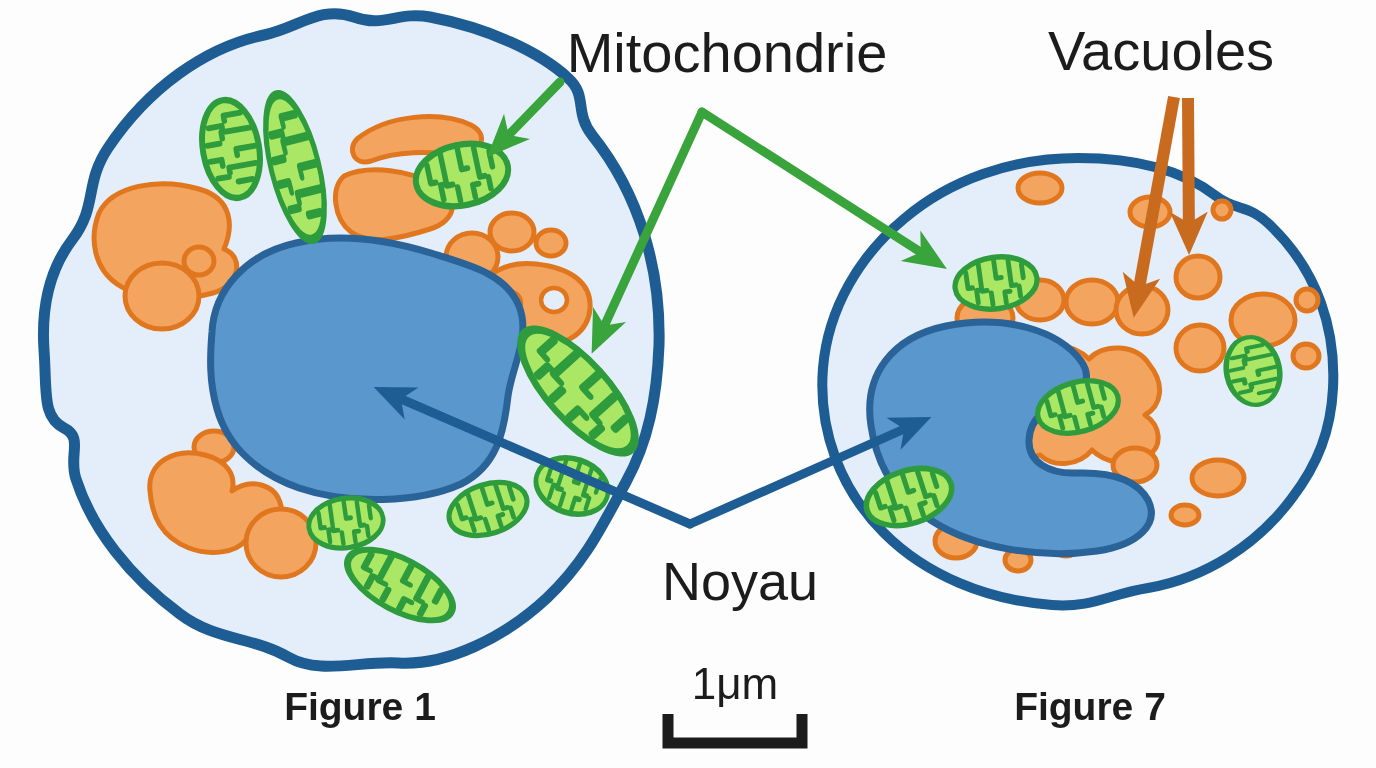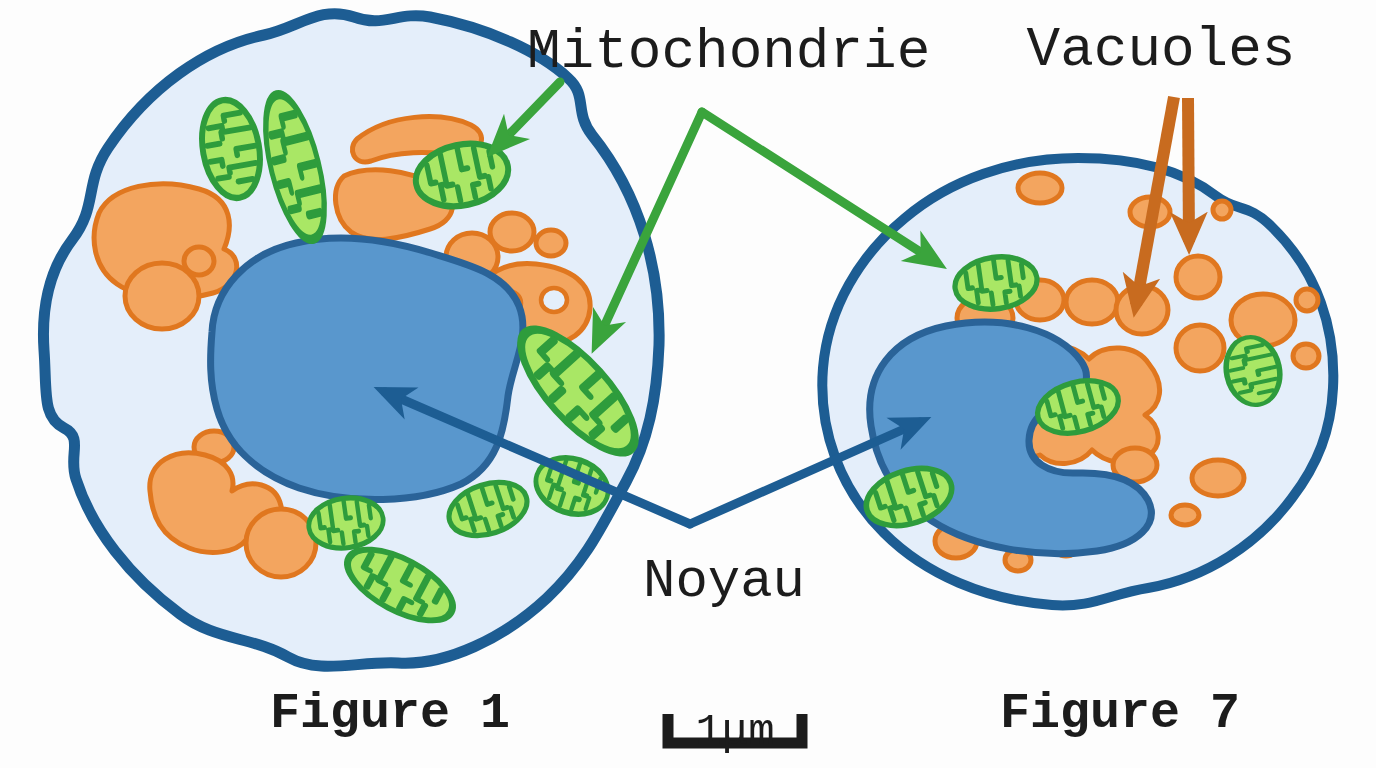--- a/index.html
+++ b/index.html
@@ -2,40 +2,40 @@
 <html style="--background: #fdfdfd; --membrane: #1d5d93; --cytoplasm: #e4eefa; --nucleus-fill: #5997cd; --nucleus-stroke: #2a6398; --mito-fill: #a9e765; --mito-stroke: #2e9c3c; --vacuole-fill: #f3a55f; --vacuole-stroke: #e0771f; --arrow-green: #3aa43c; --arrow-blue: #1d5d93; --arrow-orange: #c86b1f; --text: #1c1c1c;"><head>
 <meta charset="utf-8">
 <style>
   html,body{margin:0;padding:0;}
   body{background:#ffffff;}
   .stage{
     position:relative;
     width:1376px;height:768px;
     background:var(--background,#fdfdfd);
     overflow:hidden;
-    font-family:Liberation Mono, monospace;
+    font-family:Liberation Sans, sans-serif;
   }
   svg{position:absolute;left:0;top:0;}
   .cell{fill:var(--cytoplasm);stroke:var(--membrane);stroke-width:11;stroke-linejoin:round;}
   .cell2{stroke-width:10;}
   .nucleus{fill:var(--nucleus-fill);stroke:var(--nucleus-stroke);stroke-width:7;stroke-linejoin:round;}
   .mito-body{fill:var(--mito-fill);stroke:var(--mito-stroke);stroke-width:7;}
   .cristae{fill:none;stroke:var(--mito-stroke);stroke-width:6.5;stroke-linecap:round;stroke-linejoin:round;}
   .vac{fill:var(--vacuole-fill);stroke:var(--vacuole-stroke);stroke-width:5;stroke-linejoin:round;}
   .hole{fill:var(--cytoplasm);stroke:var(--vacuole-stroke);stroke-width:4.5;}
   .arr-g{stroke:var(--arrow-green);stroke-width:9;fill:none;stroke-linecap:round;}
   .arr-b{stroke:var(--arrow-blue);stroke-width:9;fill:none;stroke-linecap:round;}
   .arr-o{stroke:var(--arrow-orange);stroke-width:12;fill:none;stroke-linecap:butt;}
   .sbar{fill:none;stroke:var(--text);stroke-width:11;}
   .lbl{
     position:absolute;text-align:center;color:var(--text,#1c1c1c);
     line-height:1.1;white-space:nowrap;user-select:none;
   }
   .lbl.big{font-size:56px;font-weight:400;}
-  .lbl.cap{font-size:50px;font-weight:700;text-align:right;}
+  .lbl.cap{font-size:39px;font-weight:700;}
 </style>
 </head>
 <body>
 
 <div class="stage">
 
 <svg width="1376" height="768" viewBox="0 0 1376 768">
   <defs>
     <marker id="mg" viewBox="0 0 10 10" markerWidth="4.8" markerHeight="4.8" refX="7" refY="5" orient="auto">
       <path d="M 0,0.8 L 10,5 L 0,9.2 L 2.8,5 Z" style="fill:var(--arrow-green)"></path>
@@ -153,18 +153,18 @@
     <path class="arr-o" marker-end="url(#mo)" d="M 1188,98 L 1189,242"></path>
   </g>
 
   <g>
     <path class="sbar" d="M 668,714 L 668,743 L 802,743 L 802,714"></path>
   </g>
 </svg>
 
 <div class="lbl big" style="left:527px;top:22px;width:400px;">Mitochondrie</div>
 <div class="lbl big" style="left:1011px;top:20px;width:300px;">Vacuoles</div>
-<div class="lbl big" style="left:574px;top:552px;width:300px;font-size:54px;">Noyau</div>
+<div class="lbl big" style="left:590px;top:552px;width:300px;font-size:54px;">Noyau</div>
 <div class="lbl cap" style="left:210px;top:686px;width:300px;">Figure 1</div>
 <div class="lbl cap" style="left:940px;top:686px;width:300px;">Figure 7</div>
-<div class="lbl" style="left:655px;top:708px;width:160px;font-size:44px;">1μm</div>
+<div class="lbl" style="left:655px;top:660px;width:160px;font-size:44px;">1μm</div>
 
 </div>
 
 </body></html>

